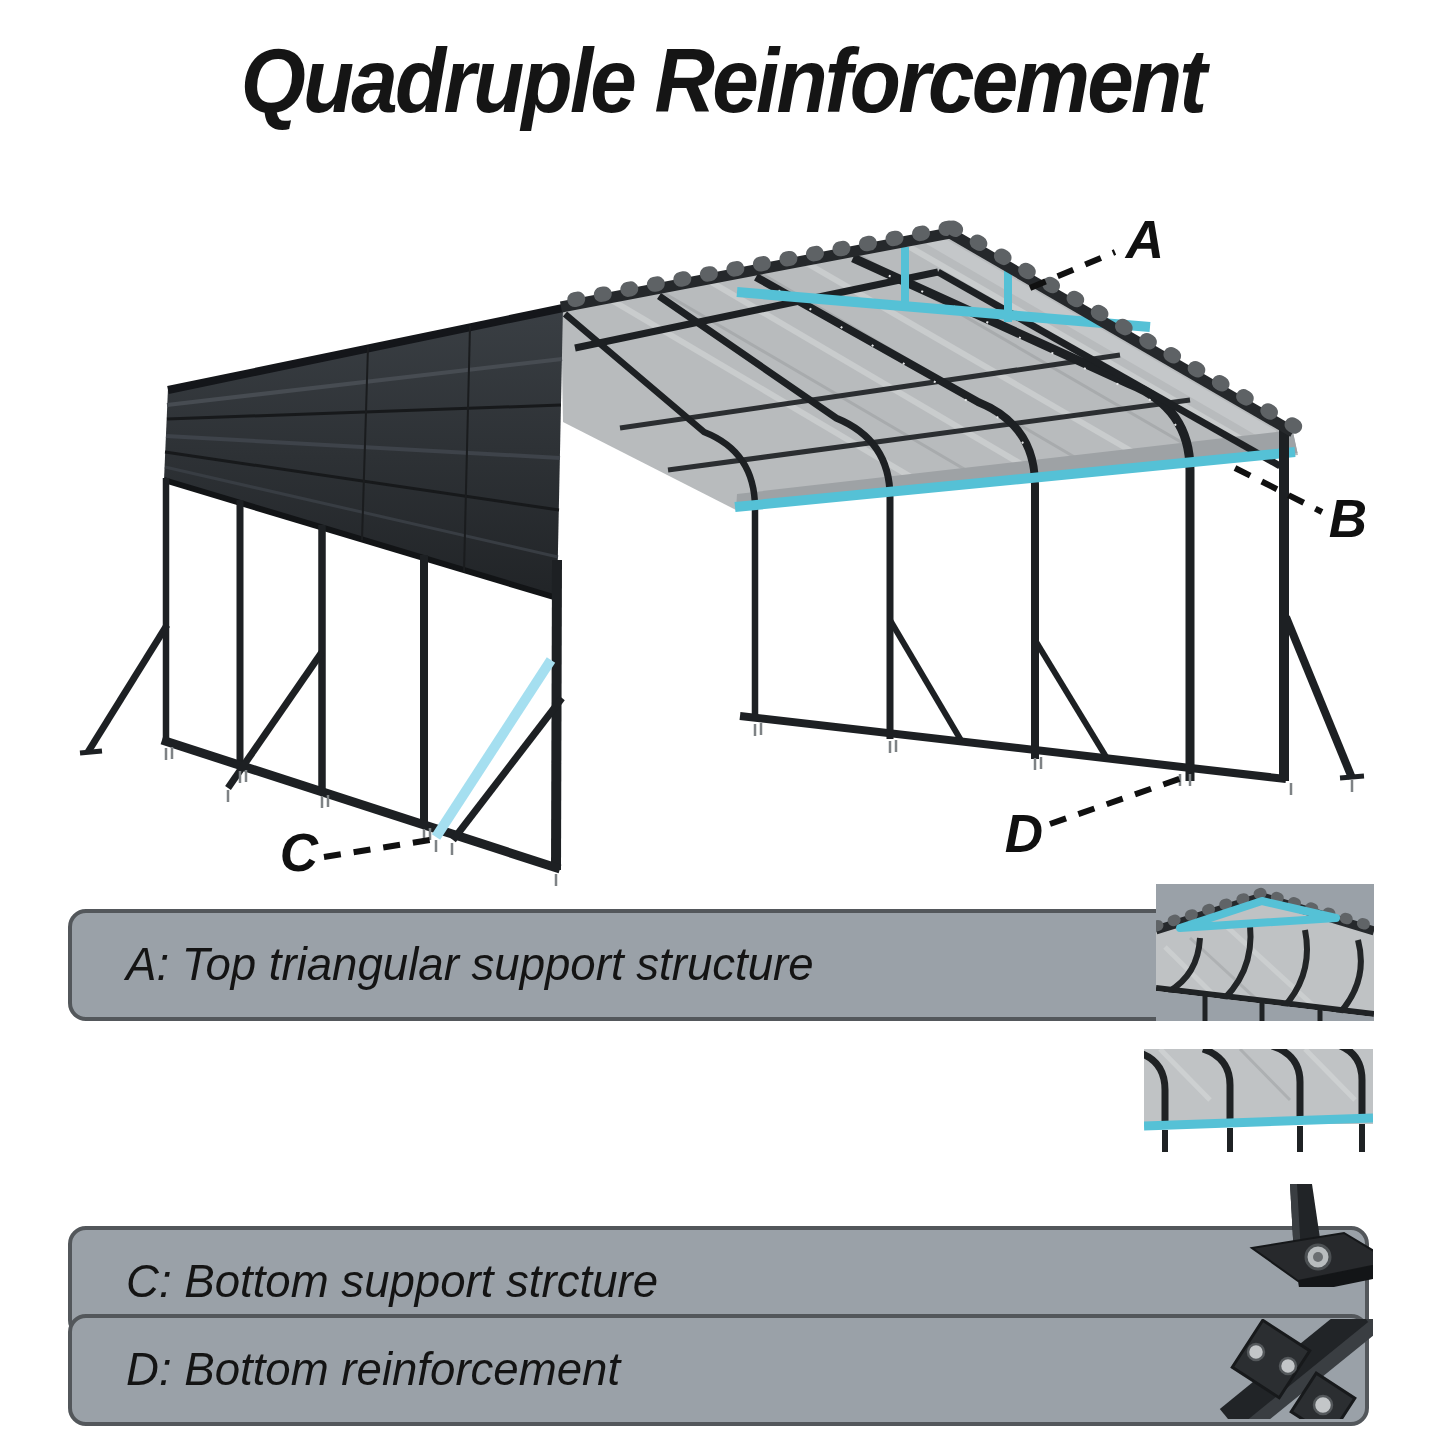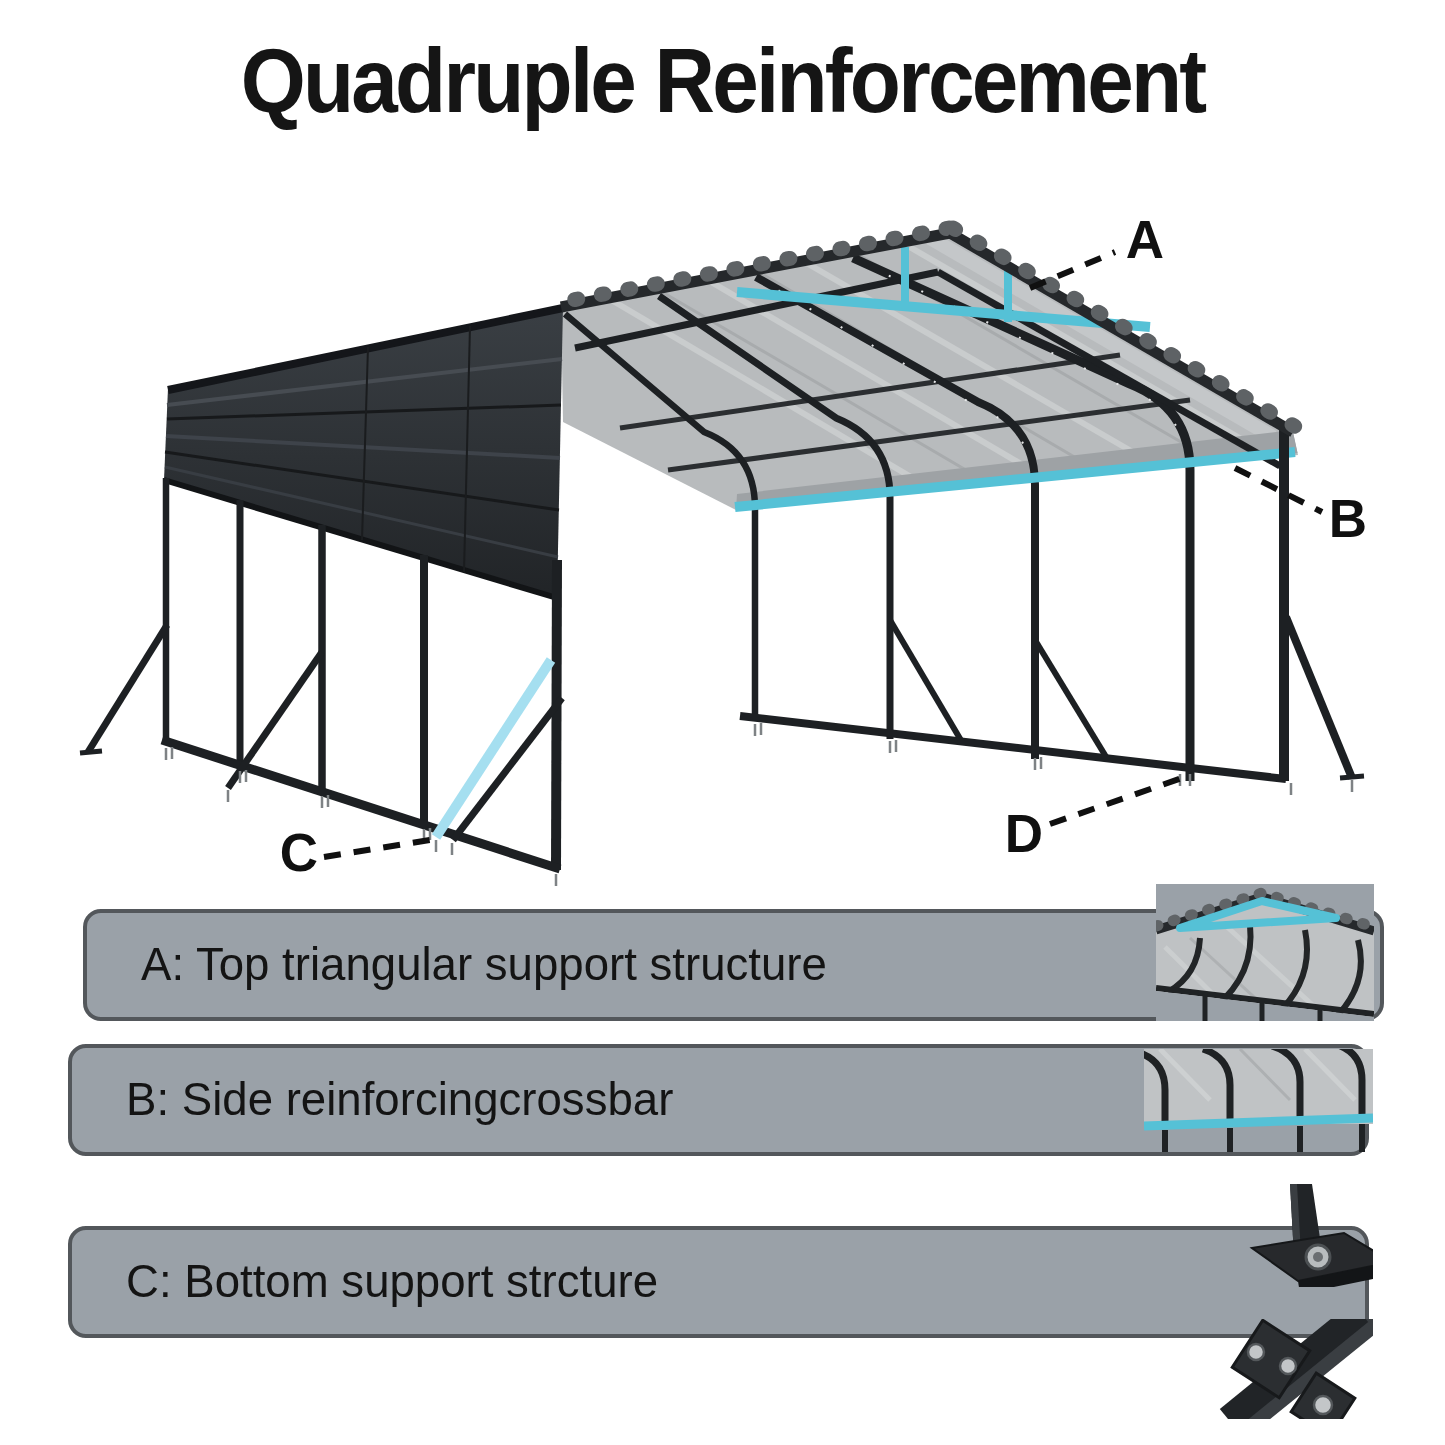--- a/index.html
+++ b/index.html
@@ -1,42 +1,42 @@
 <!DOCTYPE html>
 <html><head>
 <meta charset="utf-8">
 <style>
   html,body{margin:0;padding:0;background:#ffffff;}
   #canvas{position:relative;width:1445px;height:1445px;background:#ffffff;overflow:hidden;
-          font-family:"Liberation Sans", sans-serif;}
+          font-family:"Liberation Sans", sans-serif;font-style:italic;}
   #title{position:absolute;left:0;top:30px;width:1445px;text-align:center;
          font-size:90px;font-weight:700;letter-spacing:-3px;color:#151515;
          transform:scaleX(.93);transform-origin:50% 50%;white-space:nowrap;}
   #artwork{position:absolute;left:0;top:0;width:1445px;height:1445px;z-index:3;pointer-events:none;}
   .legend-row{position:absolute;left:68px;width:1301px;height:112px;background:#9aa1a8;
               border:4px solid #53575b;border-radius:18px;box-sizing:border-box;z-index:1;}
   .legend-row .row-label{position:absolute;left:54px;top:50%;transform:translateY(-52%) scaleX(.97);
               transform-origin:left center;font-size:47px;color:#141414;white-space:nowrap;}
-  #row-a{top:909px;margin-left:15px;} #row-b{top:1044px;} #row-c{top:1226px;} #row-d{top:1314px;}
+  #row-a{top:909px;} #row-b{top:1044px;} #row-c{top:1226px;} #row-d{top:1314px;}
 </style>
 </head>
 <body>
 
 <div id="canvas">
 
   <div id="title">Quadruple Reinforcement</div>
 
   <div class="legend-row" id="row-a">
     <span class="row-label">A: Top triangular support structure</span>
   </div>
-  <div class="legend-row" id="row-b">
-    <span class="row-label">B: Side reinforcingcrossbar</span>
-  </div>
   <div class="legend-row" id="row-c">
     <span class="row-label">C: Bottom support strcture</span>
+  </div>
+  <div class="legend-row" id="row-d">
+    <span class="row-label">D: Bottom reinforcement</span>
   </div>
 
   <svg id="artwork" viewBox="0 0 1445 1445">
     <defs>
       <linearGradient id="panelGrad" x1="0" y1="0" x2="0" y2="1">
         <stop offset="0" stop-color="#3a3f44"></stop>
           <stop offset="1" stop-color="#212427"></stop>
       </linearGradient>
       <clipPath id="underClip">
         <polygon points="950,233 1293,432 1298,455 736,510 563,422 561,306"></polygon>

